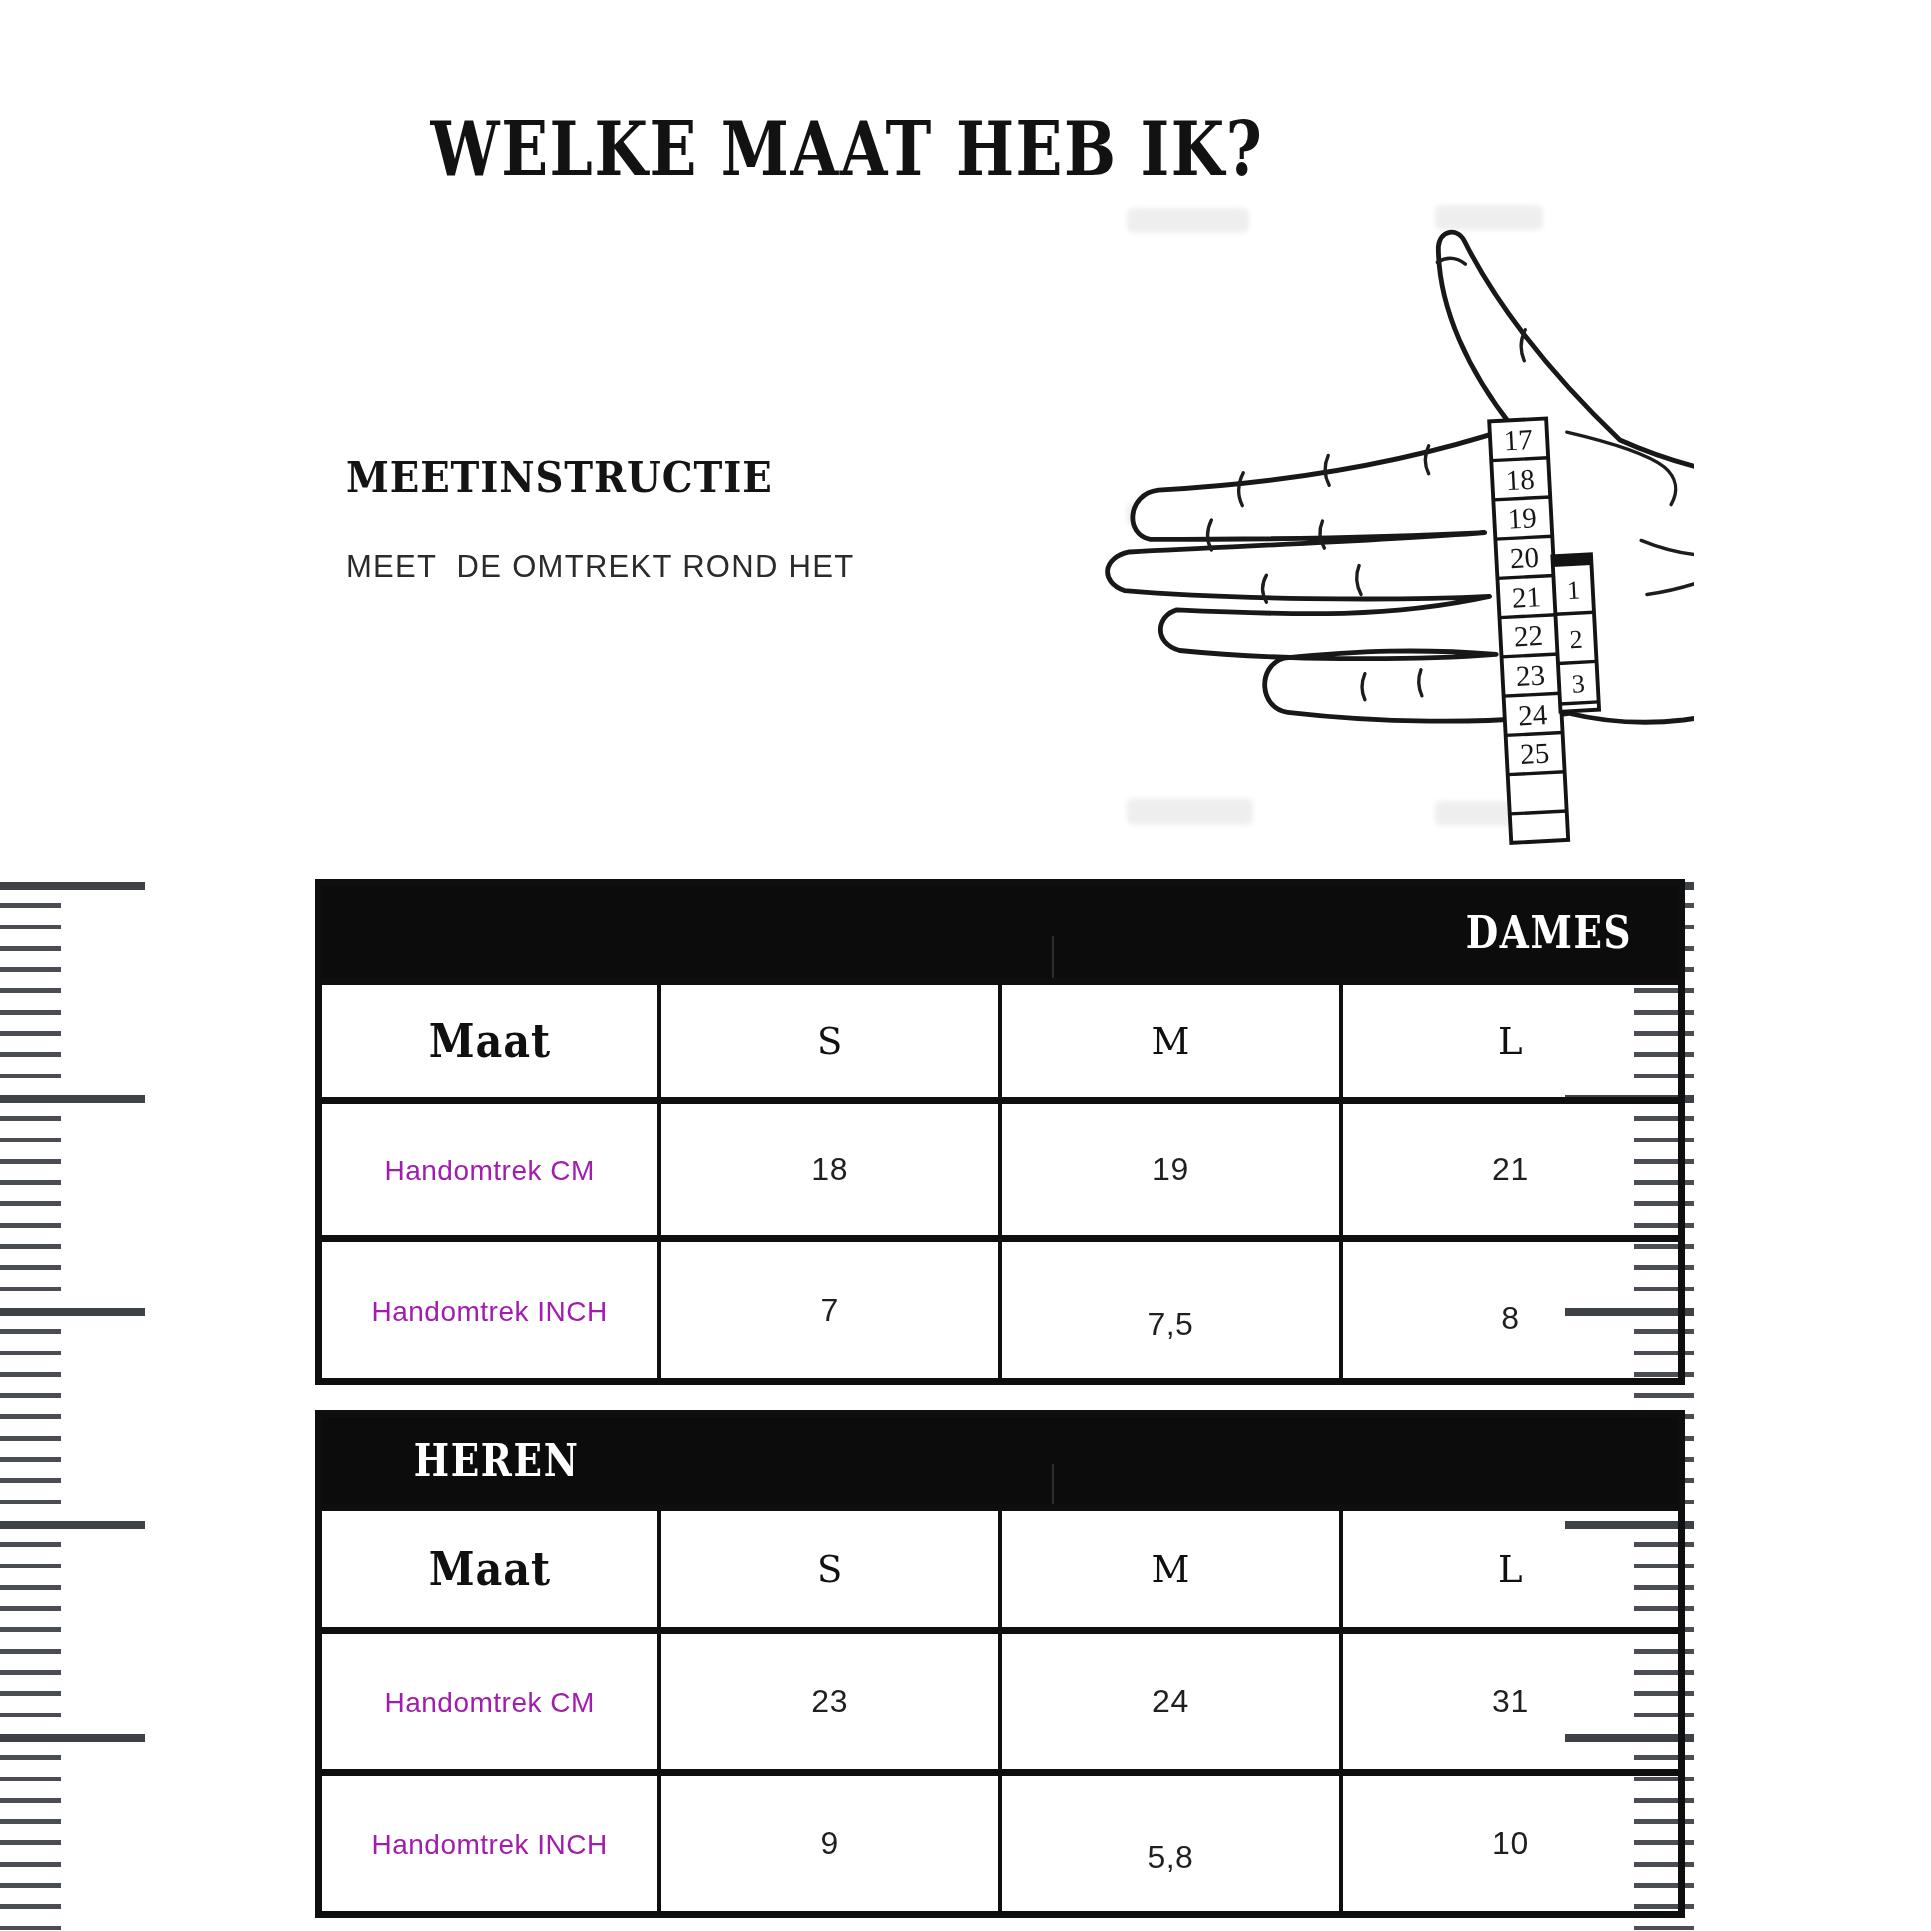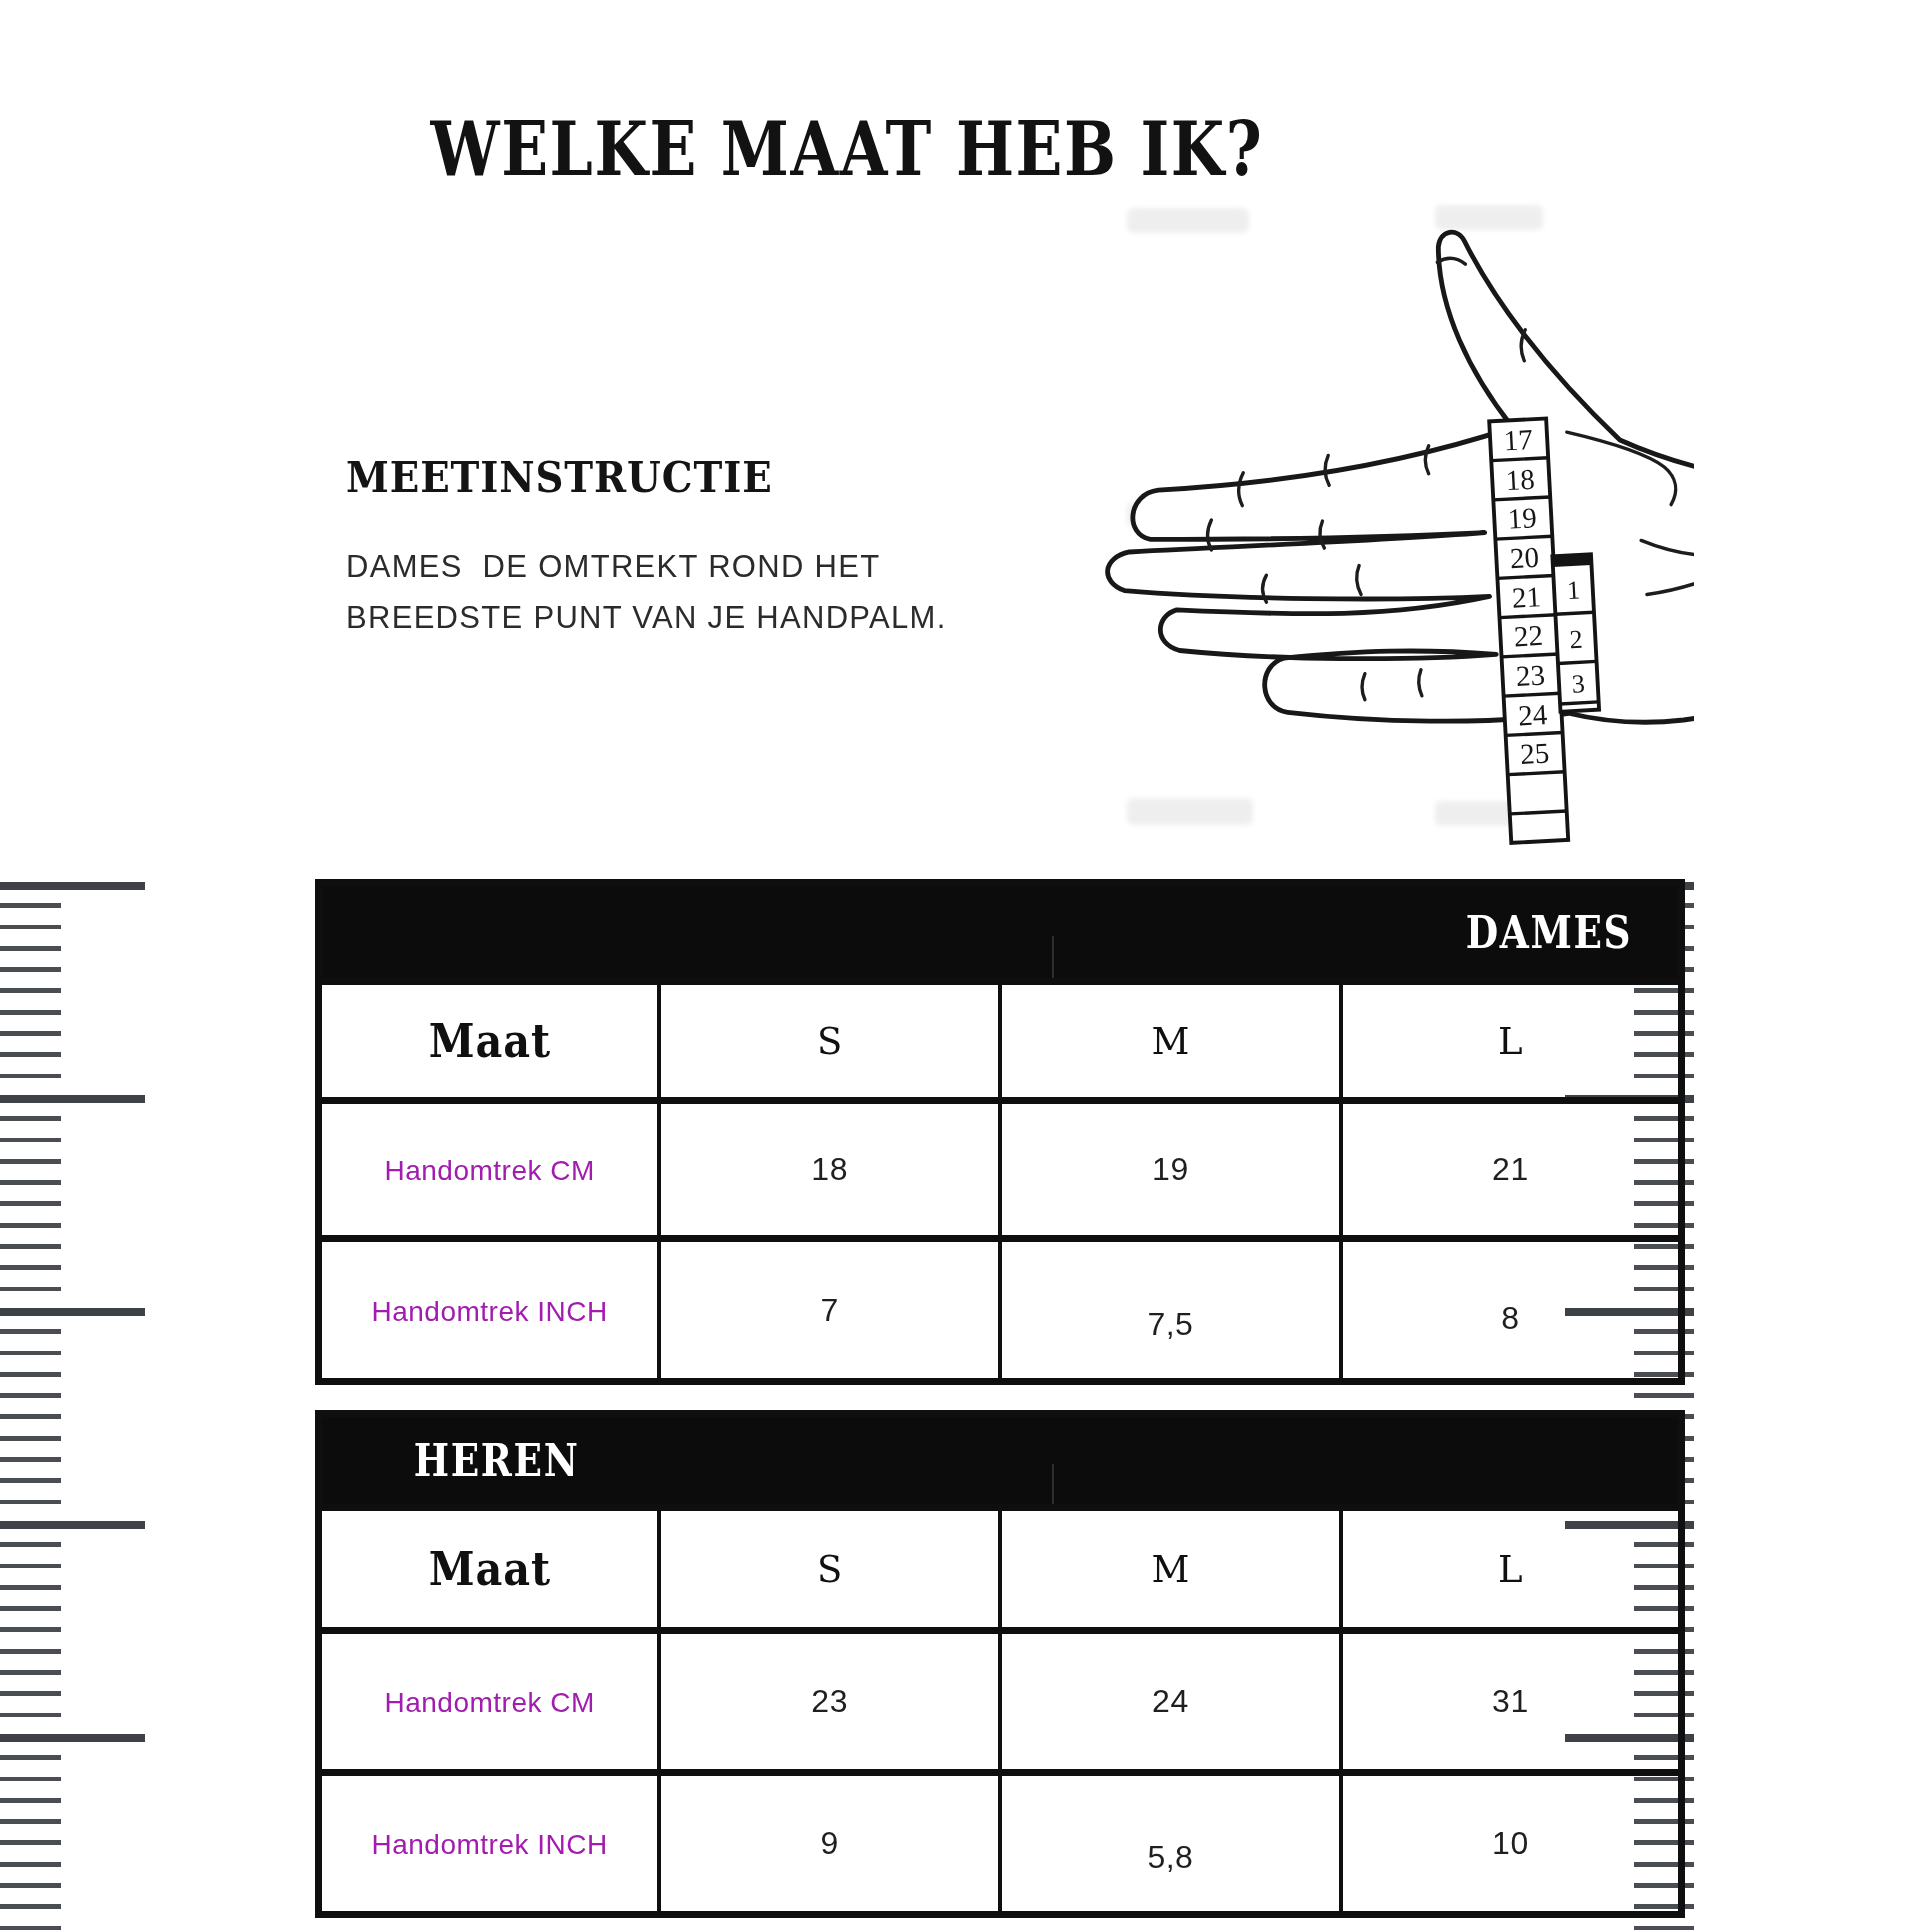--- a/index.html
+++ b/index.html
@@ -84,22 +84,21 @@
 </style>
 </head>
 <body>
 
 <div class="canvas">
 
   <h1 class="page-title">WELKE MAAT HEB IK?</h1>
 
   <section class="instruction">
     <h2 class="instruction-heading">MEETINSTRUCTIE</h2>
-    <div class="instruction-line">DAMES  DE OMTREKT ROND HET</div>
-    <div class="instruction-line">BREEDSTE PUNT VAN JE HANDPALM.</div>
+    <div class="instruction-line">MEET  DE OMTREKT ROND HET</div>
   </section>
 
   <div class="watermark" style="left:1127px;top:208px;width:122px;height:25px;"></div>
   <div class="watermark" style="left:1435px;top:205px;width:108px;height:25px;"></div>
   <div class="watermark" style="left:1724px;top:208px;width:116px;height:26px;"></div>
   <div class="watermark" style="left:1127px;top:502px;width:122px;height:25px;"></div>
   <div class="watermark" style="left:1439px;top:502px;width:87px;height:25px;"></div>
   <div class="watermark" style="left:1724px;top:500px;width:118px;height:29px;"></div>
   <div class="watermark" style="left:1127px;top:798px;width:126px;height:27px;"></div>
   <div class="watermark" style="left:1435px;top:801px;width:108px;height:25px;"></div>

